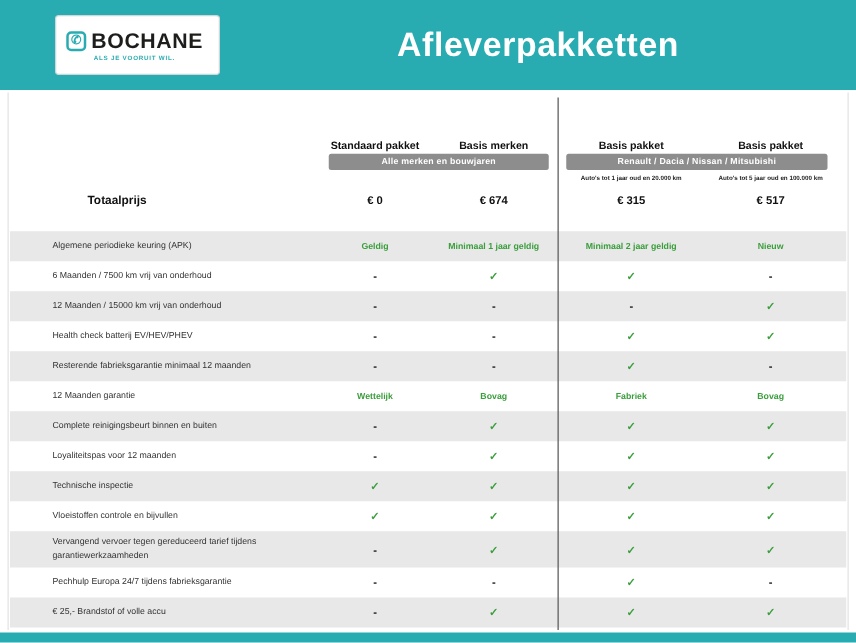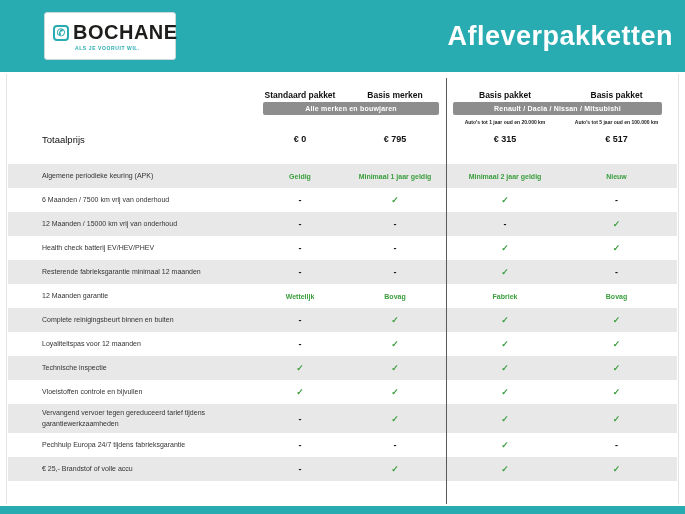--- a/index.html
+++ b/index.html
@@ -22,40 +22,40 @@
     margin-left:44px;width:132px;height:48px;background:#fff;border:1px solid #cdd8d8;
     border-radius:3px;display:flex;flex-direction:column;justify-content:center;
     padding:3px 8px;flex-shrink:0;
   }
   .logo-row{display:flex;align-items:center;gap:4px;}
   .logo-icon{
     width:16px;height:16px;border:2px solid var(--teal);border-radius:4px;
     color:var(--teal);font-size:10px;line-height:12px;text-align:center;font-weight:bold;
     flex-shrink:0;
   }
-  .logo-text{font-size:20px;font-weight:bold;color:#1d1d1b;letter-spacing:.5px;}
+  .logo-text{font-size:17px;font-weight:bold;color:#1d1d1b;letter-spacing:.5px;}
   .logo-tagline{font-size:5px;font-weight:bold;color:var(--teal);letter-spacing:.6px;margin-left:22px;margin-top:1px;}
-  .title{flex:1;text-align:right;color:#fff;font-size:27px;font-weight:bold;margin:12px;letter-spacing:.5px;}
+  .title{flex:1;text-align:center;color:#fff;font-size:27px;font-weight:bold;margin:12px;letter-spacing:.5px;}
 
   
   main{position:relative;padding:0 8px;}
   .grid{display:grid;grid-template-columns:248px 88px 102px 118px 105px;align-items:center;}
-  .thead-names{padding-top:18px;min-height:18px;}
+  .thead-names{padding-top:18px;min-height:18px;margin-top:21px;}
   .col-name{text-align:center;font-size:8.5px;font-weight:bold;color:#111;}
   .badge-row{min-height:16px;}
   .badge{
     background:var(--badge);color:#fff;font-size:7px;font-weight:bold;text-align:center;
     border-radius:2px;padding:3px 0;margin:0 7px;letter-spacing:.2px;
   }
   .badge.b1{grid-column:2/4;}
   .badge.b2{grid-column:4/6;}
   .subnote-row{min-height:12px;}
   .subnote{text-align:center;font-size:5px;font-weight:bold;color:#222;}
   .total-row{min-height:22px;}
-  .total-label{font-size:9.5px;font-weight:normal;padding-left:34px;color:#111;}
+  .total-label{font-size:9.5px;font-weight:bold;padding-left:34px;color:#111;margin-left:28px;}
   .price{text-align:center;font-size:9px;font-weight:bold;color:#111;}
   .spacer{height:14px;}
 
   .frow{min-height:24px;}
   .frow.alt{background:var(--rowAlt);}
   .cell.label{font-size:7px;color:#333;padding:4px 4px 4px 34px;line-height:1.5;}
   .val{text-align:center;}
   .check{color:var(--green);font-size:9px;font-weight:bold;}
   .dash{color:#111;font-size:9px;font-weight:bold;}
   .gtext{color:var(--green);font-size:7px;font-weight:bold;}
@@ -101,21 +101,21 @@
       <div></div>
       <div class="subnote"></div>
       <div class="subnote"></div>
       <div class="subnote">Auto's tot 1 jaar oud en 20.000 km</div>
       <div class="subnote">Auto's tot 5 jaar oud en 100.000 km</div>
     </div>
 
     <div class="grid total-row">
       <div class="total-label">Totaalprijs</div>
       <div class="price">€ 0</div>
-      <div class="price">€ 795</div>
+      <div class="price">€ 674</div>
       <div class="price">€ 315</div>
       <div class="price">€ 517</div>
     </div>
 
     <div class="spacer"></div>
 
     <div id="rows">
         <div class="grid frow alt">
           <div class="cell label">Algemene periodieke keuring (APK)</div>
           <div class="cell val gtext">Geldig</div>

